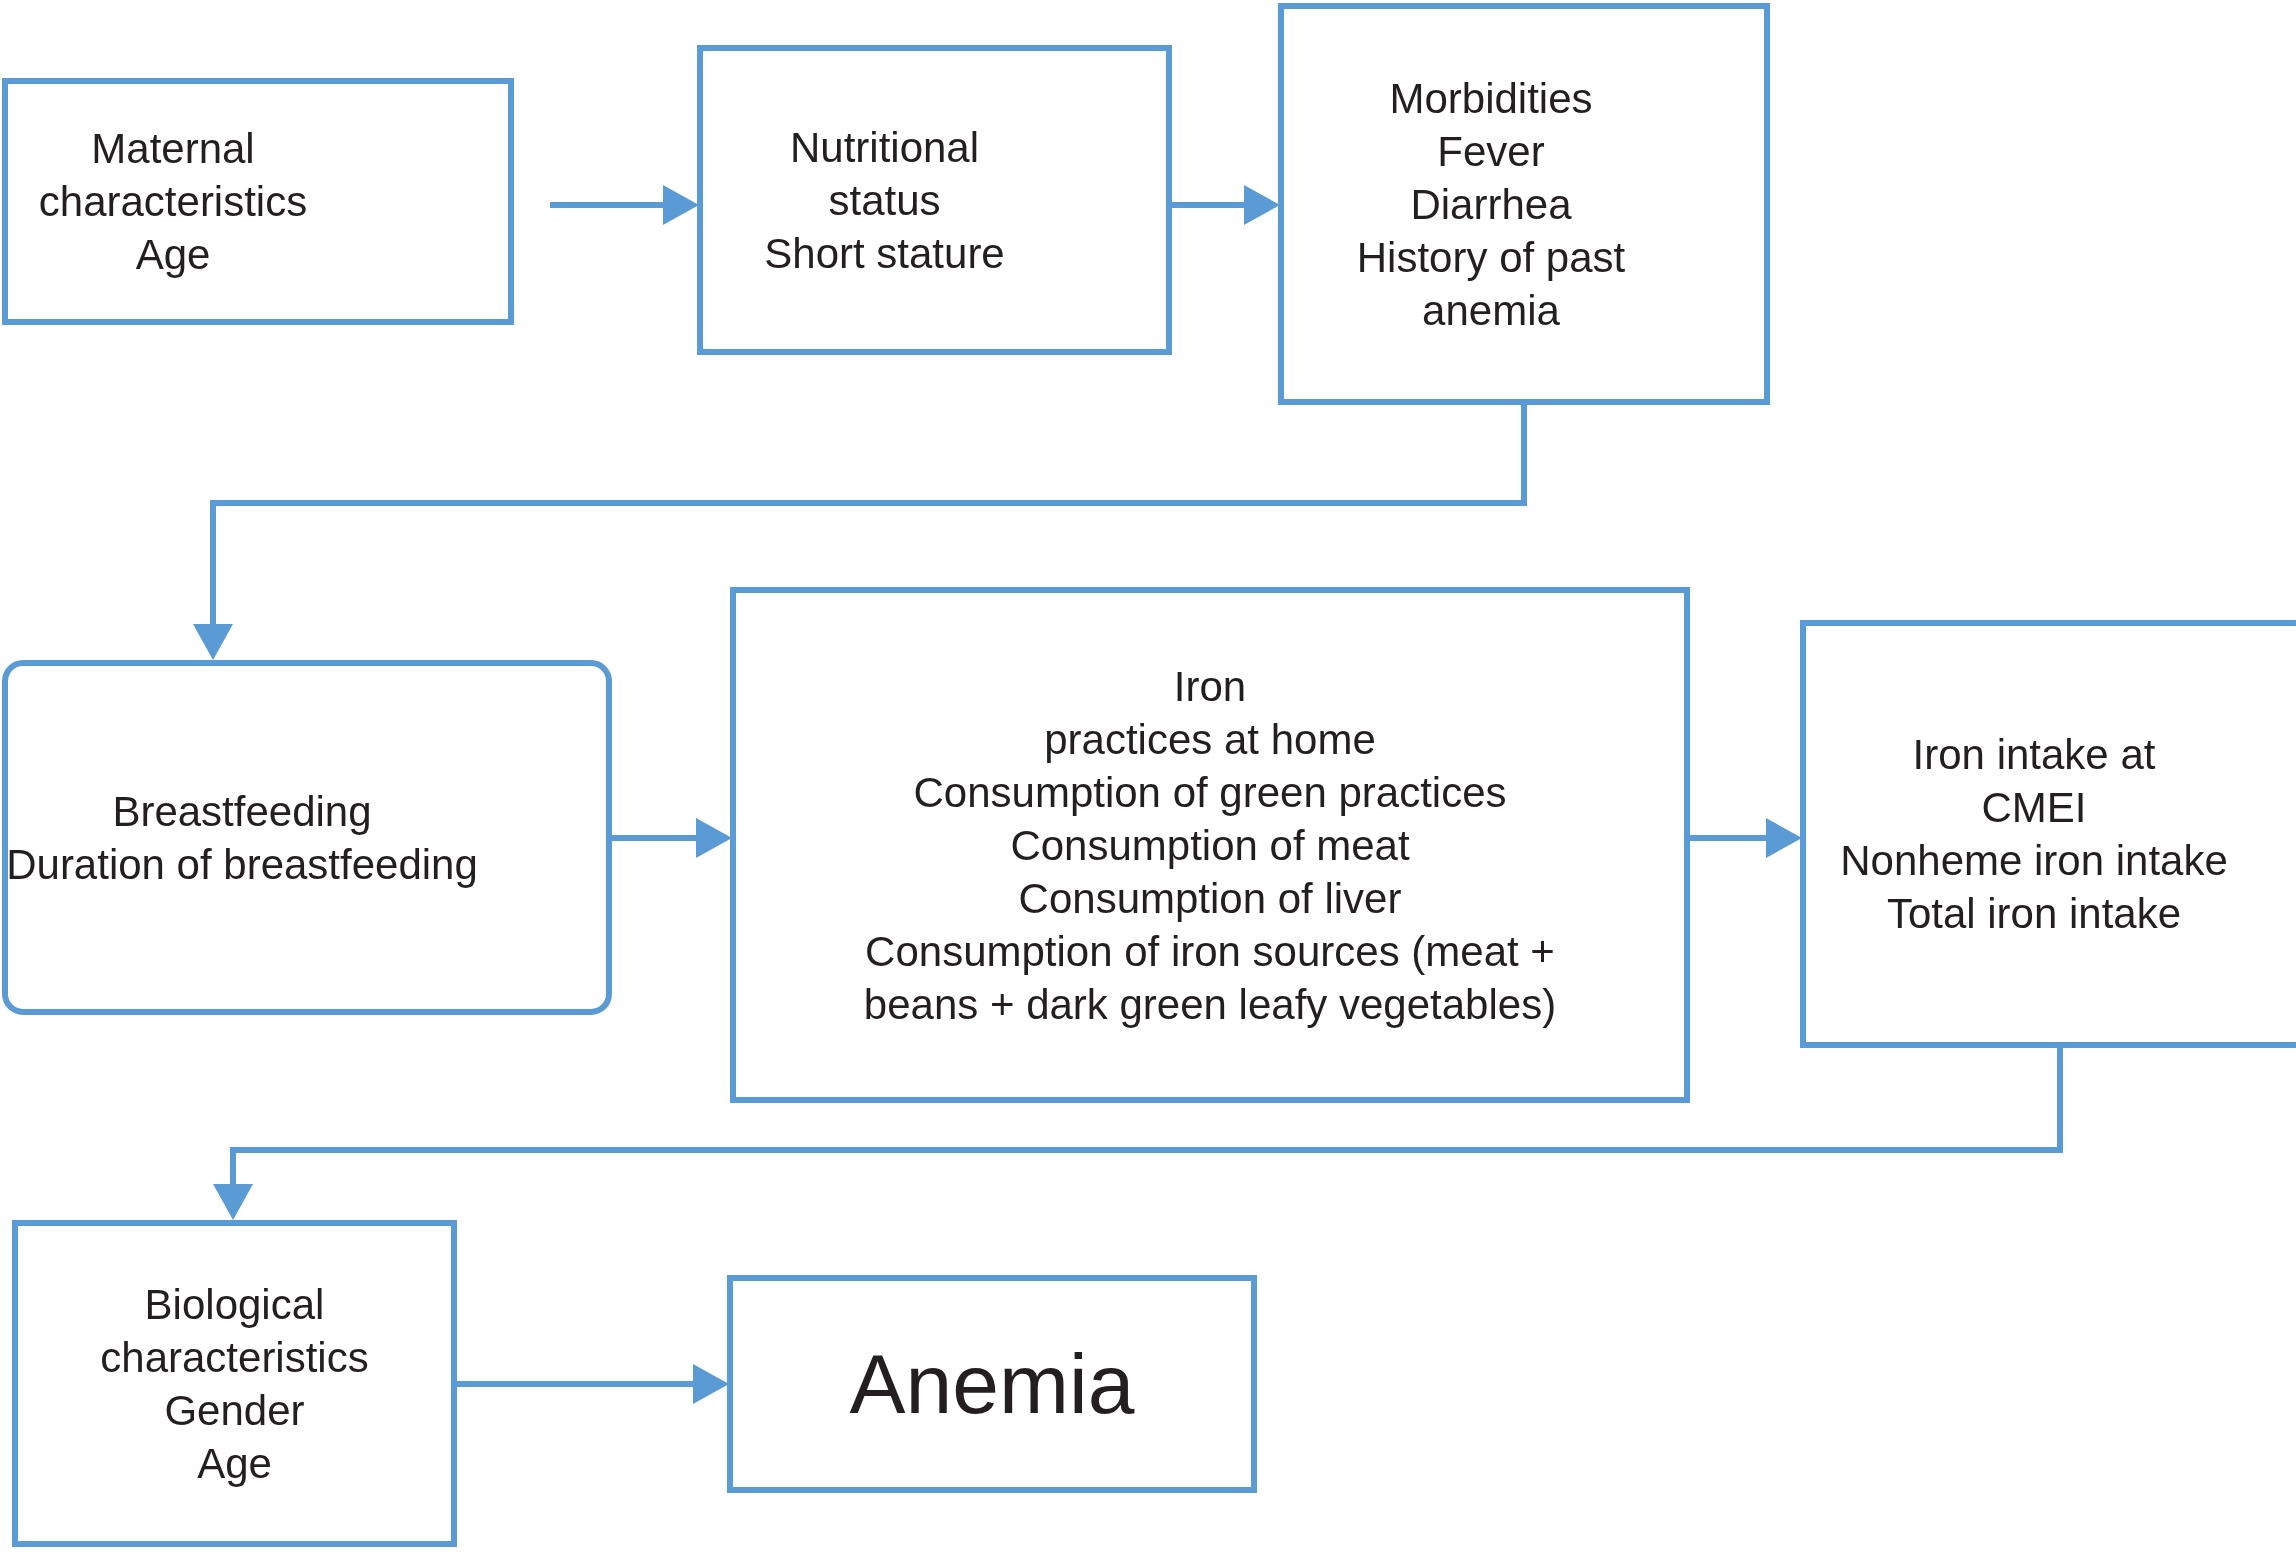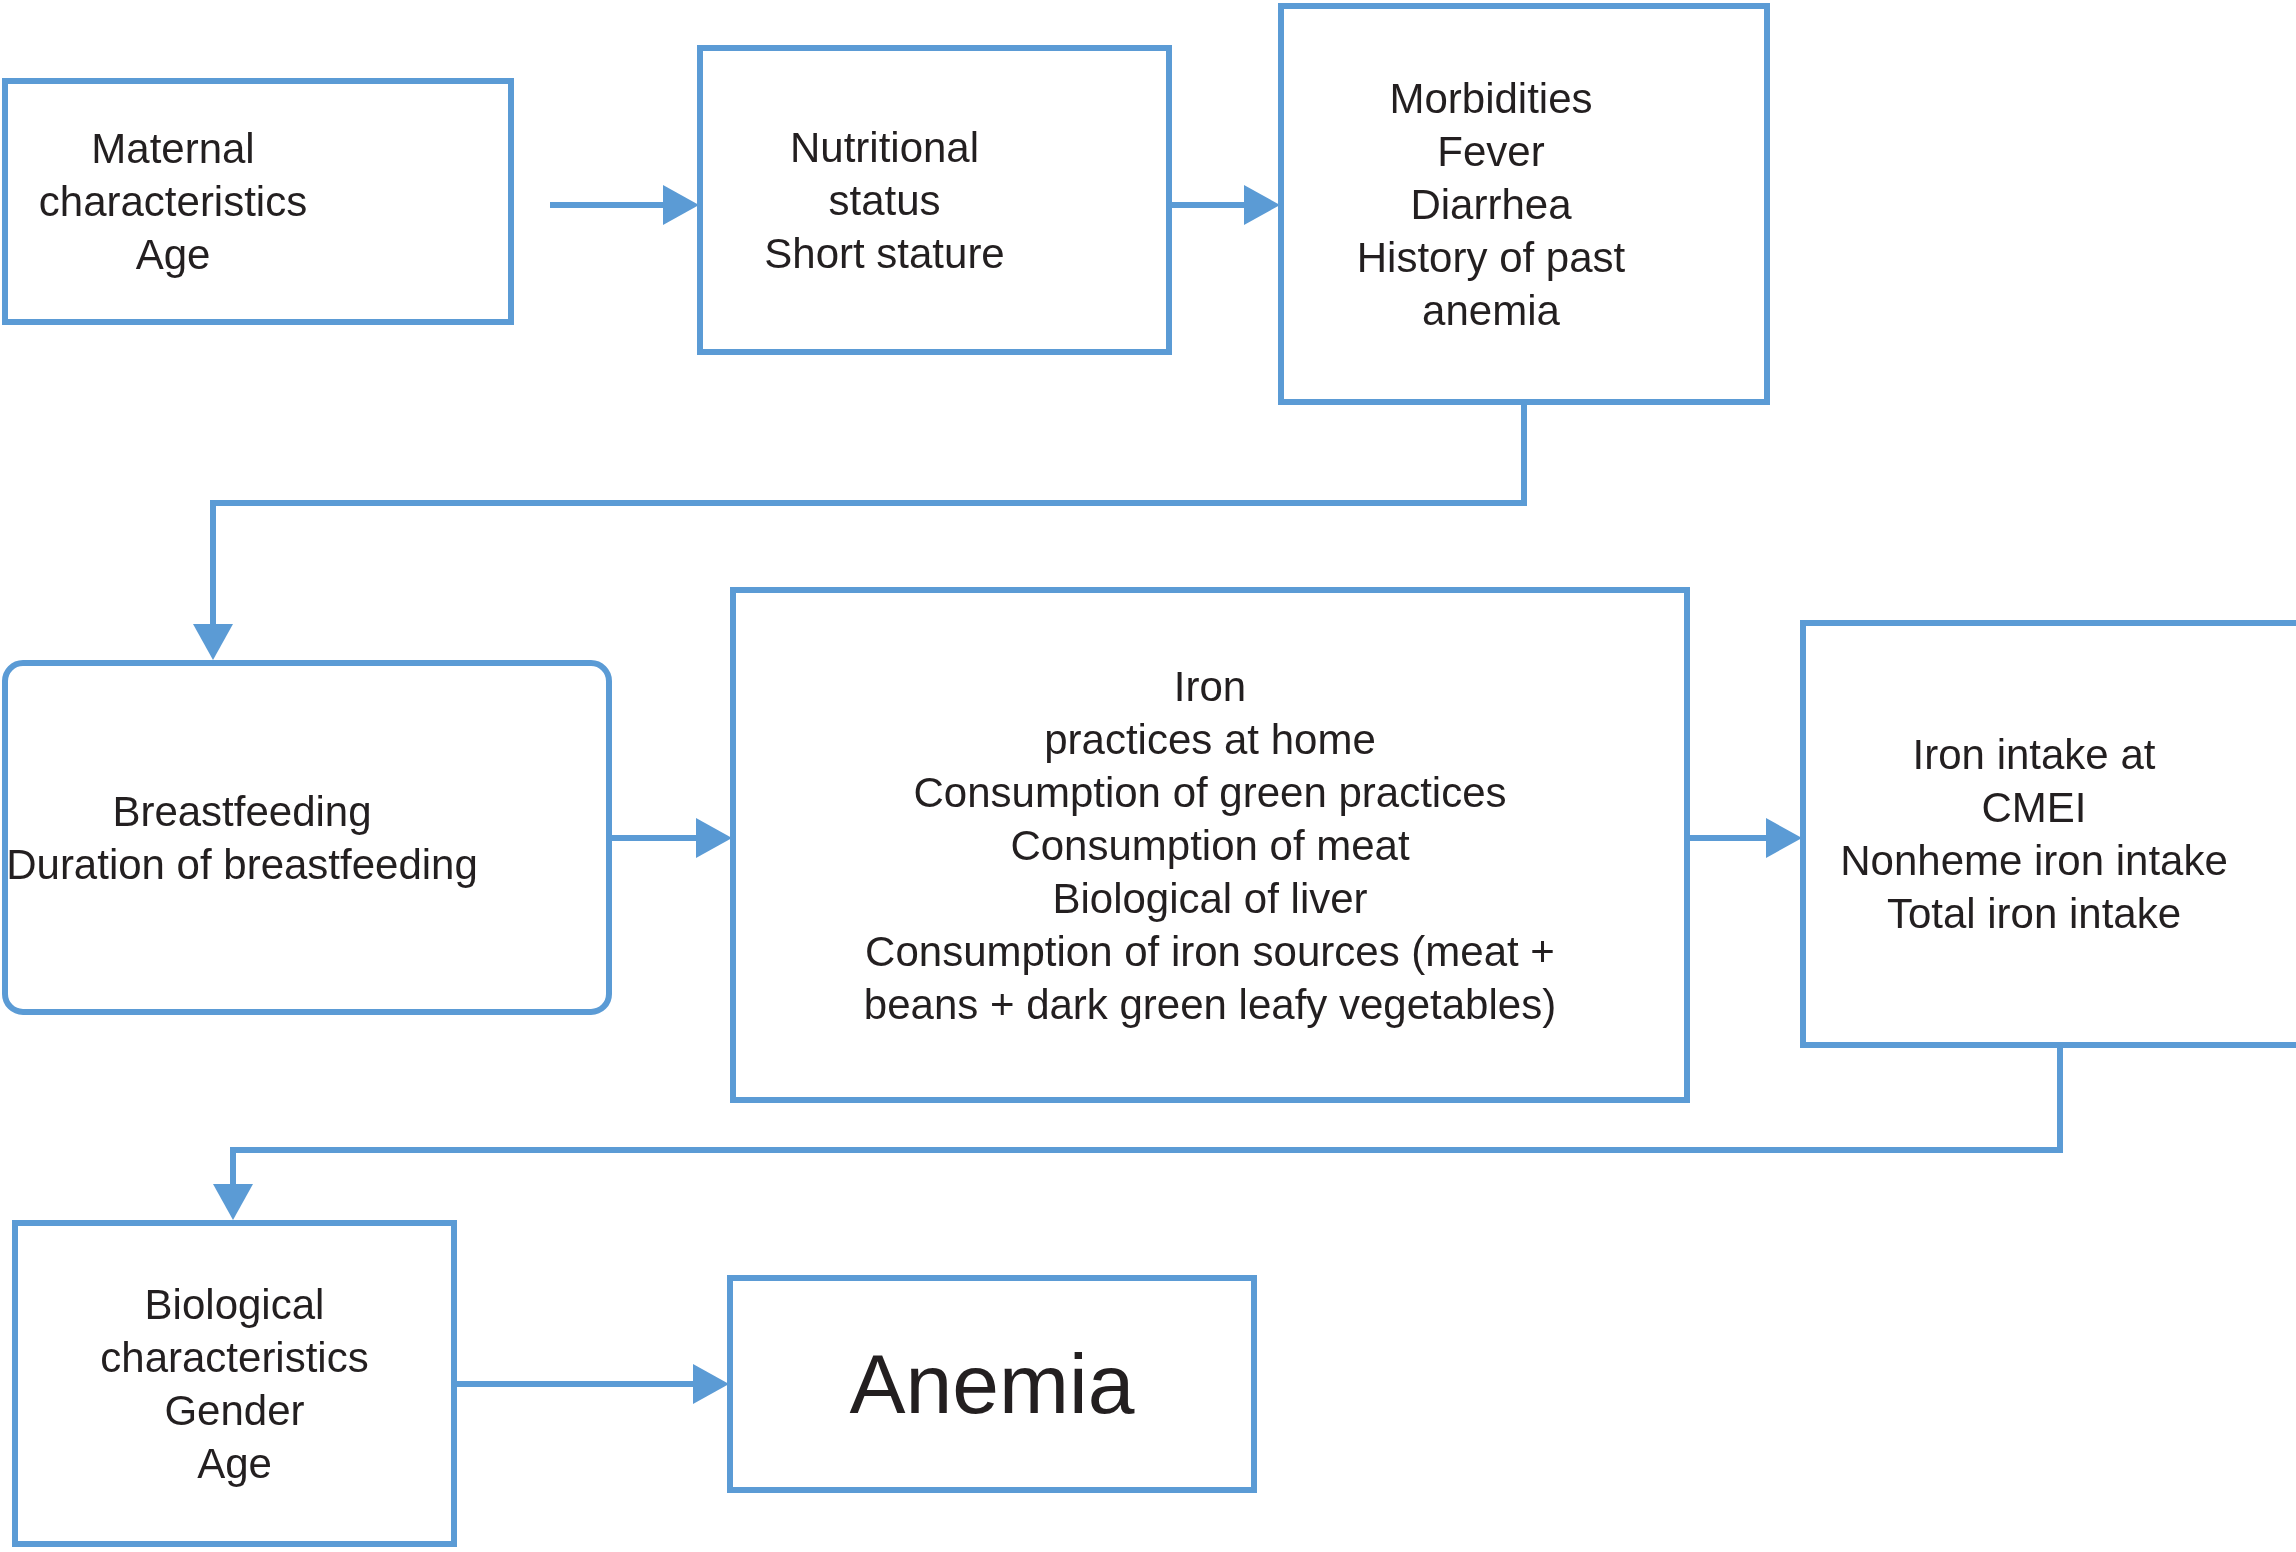--- a/index.html
+++ b/index.html
@@ -75,21 +75,21 @@
   <div class="box" style="left:2px;top:660px;width:610px;height:355px;padding-right:130px;border-radius:21px;">
     <span class="line">Breastfeeding</span>
     <span class="line">Duration of breastfeeding</span>
   </div>
 
   <div class="box" style="left:730px;top:587px;width:960px;height:516px;">
     <span class="line">Iron</span>
     <span class="line">practices at home</span>
     <span class="line">Consumption of green practices</span>
     <span class="line">Consumption of meat</span>
-    <span class="line">Biological of liver</span>
+    <span class="line">Consumption of liver</span>
     <span class="line">Consumption of iron sources (meat +</span>
     <span class="line">beans + dark green leafy vegetables)</span>
   </div>
 
   <div class="box" style="left:1800px;top:620px;width:578px;height:428px;padding-right:110px;">
     <span class="line">Iron intake at</span>
     <span class="line">CMEI</span>
     <span class="line">Nonheme iron intake</span>
     <span class="line">Total iron intake</span>
   </div>

